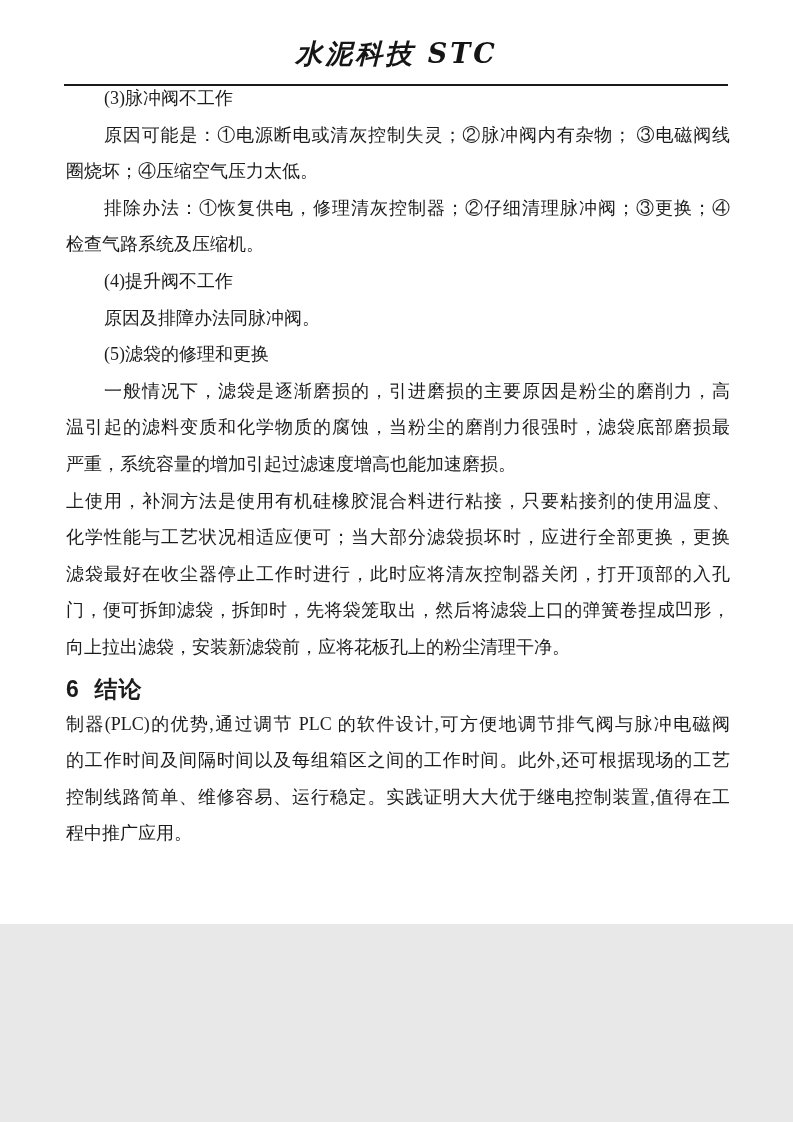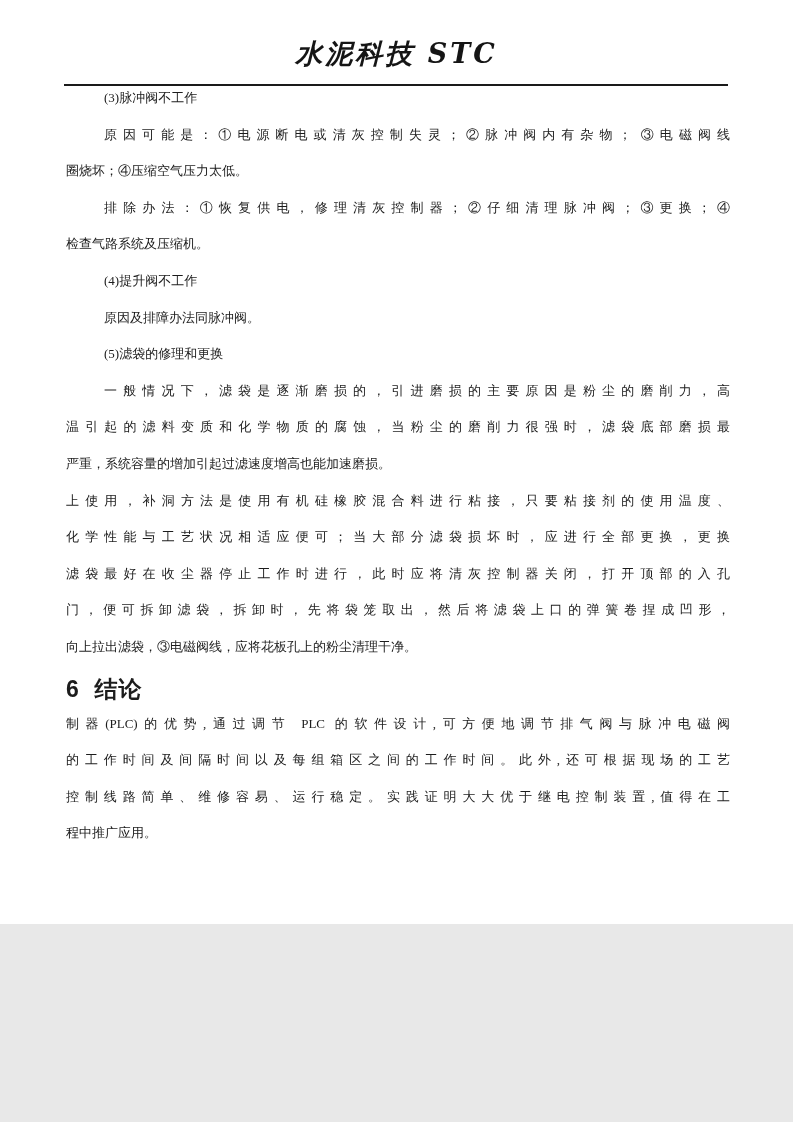--- a/index.html
+++ b/index.html
@@ -33,21 +33,21 @@
   }
   
   .body-text {
     position: absolute;
     top: 80px; left: 66px;
     width: 664px;
   }
   .line {
     height: 36.6px;
     line-height: 36.6px;
-    font-size: 13px;
+    font-size: 18px;
     text-align: left;
     overflow: hidden;
     white-space: nowrap;
   }
   .line.justify {
     white-space: normal;
     text-align: justify;
     text-align-last: justify;
   }
   .line.indent { text-indent: 38px; }
@@ -108,21 +108,21 @@
       <div class="line indent">(4)提升阀不工作</div>
       <div class="line indent">原因及排障办法同脉冲阀。</div>
       <div class="line indent">(5)滤袋的修理和更换</div>
       <div class="line indent justify">一般情况下，滤袋是逐渐磨损的，引进磨损的主要原因是粉尘的磨削力，高</div>
       <div class="line justify">温引起的滤料变质和化学物质的腐蚀，当粉尘的磨削力很强时，滤袋底部磨损最</div>
       <div class="line">严重，系统容量的增加引起过滤速度增高也能加速磨损。</div>
       <div class="line justify">上使用，补洞方法是使用有机硅橡胶混合料进行粘接，只要粘接剂的使用温度、</div>
       <div class="line justify">化学性能与工艺状况相适应便可；当大部分滤袋损坏时，应进行全部更换，更换</div>
       <div class="line justify">滤袋最好在收尘器停止工作时进行，此时应将清灰控制器关闭，打开顶部的入孔</div>
       <div class="line justify">门，便可拆卸滤袋，拆卸时，先将袋笼取出，然后将滤袋上口的弹簧卷捏成凹形，</div>
-      <div class="line">向上拉出滤袋，③电磁阀线，应将花板孔上的粉尘清理干净。</div>
+      <div class="line">向上拉出滤袋，安装新滤袋前，应将花板孔上的粉尘清理干净。</div>
       <div class="line heading">6  结论</div>
       <div class="line justify">制器(PLC)的优势,通过调节 PLC 的软件设计,可方便地调节排气阀与脉冲电磁阀</div>
       <div class="line justify">的工作时间及间隔时间以及每组箱区之间的工作时间。此外,还可根据现场的工艺</div>
       <div class="line justify">控制线路简单、维修容易、运行稳定。实践证明大大优于继电控制装置,值得在工</div>
       <div class="line">程中推广应用。</div>
     </div>
 
   <div class="footer-rule"></div>
 
   <div class="page-number">79</div>

